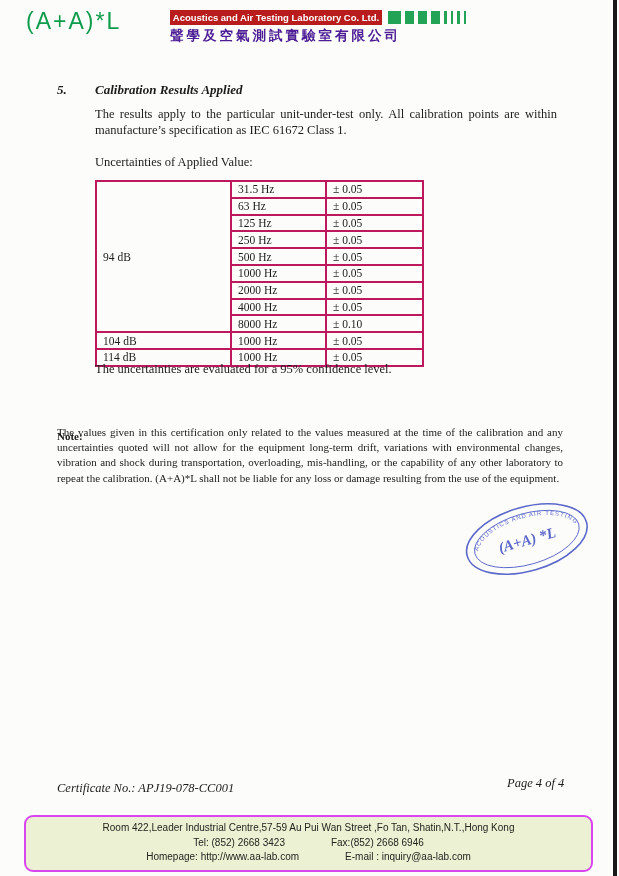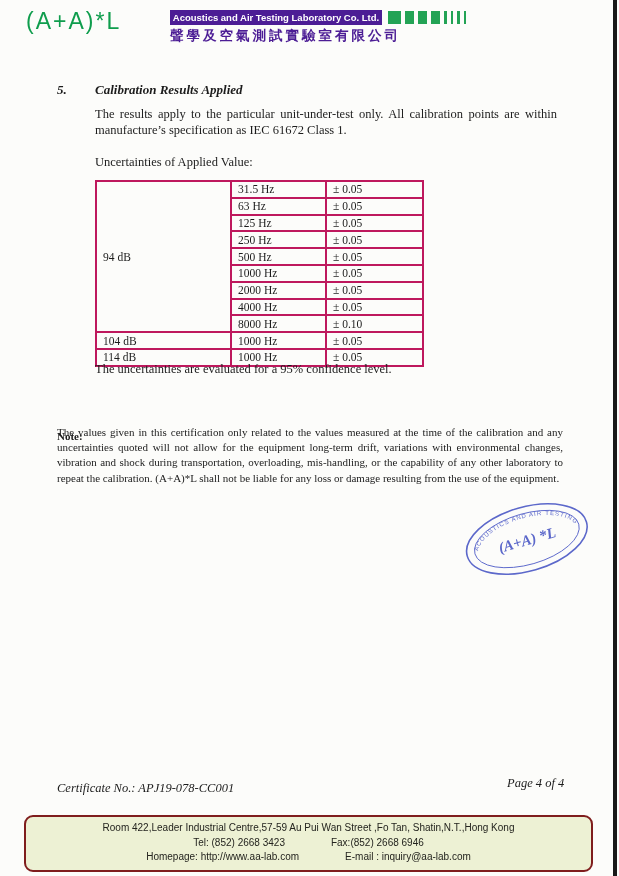--- a/index.html
+++ b/index.html
@@ -8,21 +8,21 @@
     font-family:"Liberation Serif","DejaVu Serif",serif;color:#1c1c1c;overflow:hidden;
   }
   
   .logo{
     position:absolute;left:26px;top:8px;
     font-family:"Liberation Sans","DejaVu Sans",sans-serif;
     font-size:23px;font-weight:normal;letter-spacing:2px;color:#0f9d4d;
   }
   .banner{
     position:absolute;left:170px;top:10px;width:212px;height:15px;
-    background:#4c1d95;color:#ffffff;
+    background:#b91c1c;color:#ffffff;
     font-family:"Liberation Sans","DejaVu Sans",sans-serif;
     font-size:9.5px;font-weight:bold;line-height:15px;text-align:center;
   }
   .logo-bars{position:absolute;left:388px;top:10px;display:flex;align-items:center;gap:4px;height:15px;}
   .logo-bars .blk{background:#23a355;height:13px;}
   .b1{width:13px;} .b2{width:9px;} .b3{width:9px;} .b4{width:9px;}
   .thin{width:2.5px;height:13px;background:#23a355;}
   .company-zh{
     position:absolute;left:170px;top:27px;
     font-size:13.5px;font-weight:600;letter-spacing:3px;color:#4c1d95;
@@ -50,21 +50,21 @@
   td.c2{width:81px;}
   td.c3{width:83px;}
   
   .stamp{position:absolute;left:452px;top:492px;width:150px;height:95px;opacity:0.88;}
   .stamp svg{transform:rotate(-16deg);}
   
   .cert-no{position:absolute;left:57px;top:781px;font-size:12.5px;font-style:italic;}
   .page-no{position:absolute;left:507px;top:776px;font-size:12.5px;font-style:italic;}
   .addr-box{
     position:absolute;left:24px;top:815px;width:565px;height:49px;
-    background:#edf1d4;border:2px solid #7f1d1d;border-radius:9px;
+    background:#edf1d4;border:2px solid #d946ef;border-radius:9px;
     font-family:"Liberation Sans","DejaVu Sans",sans-serif;
     font-size:10px;color:#24241f;text-align:center;padding-top:4px;line-height:14.5px;
   }
   .gap{display:inline-block;width:46px;}
   
   .edge-line{position:absolute;right:2px;top:0;width:4px;height:876px;background:#181818;}
 </style>
 </head>
 <body>
 

